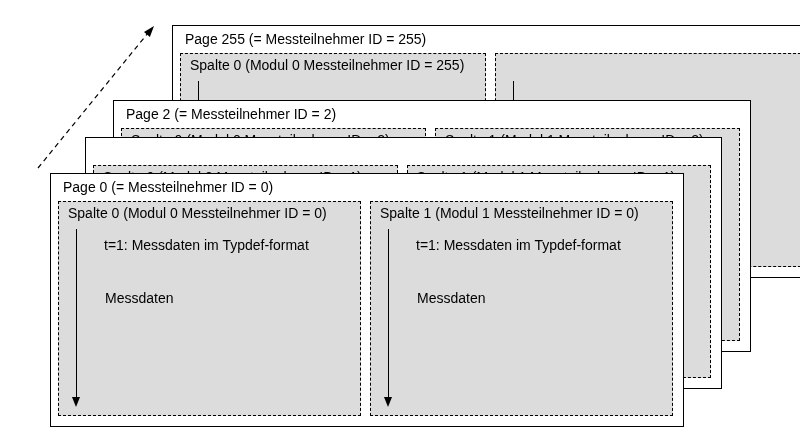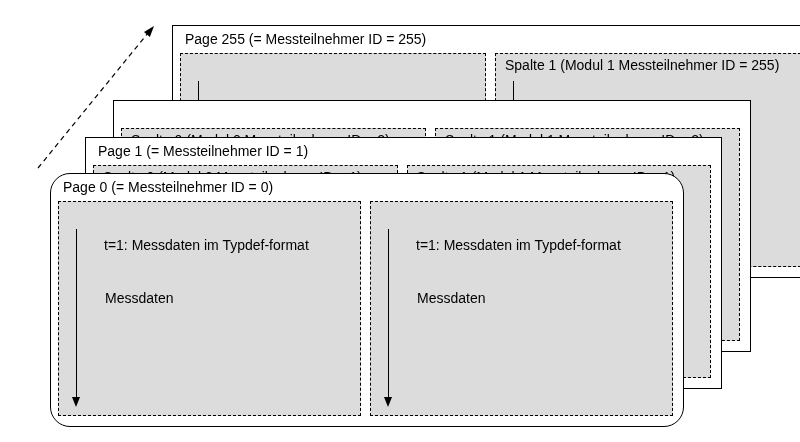--- a/index.html
+++ b/index.html
@@ -16,21 +16,21 @@
   }
   .page {
     position: absolute;
     box-sizing: border-box;
     background: #ffffff;
     border: 1px solid #000000;
   }
   .p255 { left: 140px; top: 25px;  width: 640px; height: 253px; }
   .p2   { left: 81px;  top: 100px; width: 638px; height: 252px; }
   .p1   { left: 53px;  top: 137px; width: 637px; height: 252px; }
-  .p0   { left: 18px;  top: 173px; width: 634px; height: 254px; border-radius: 20px; }
+  .p0   { left: 18px;  top: 173px; width: 634px; height: 254px; }
   .page-title {
     position: absolute;
     left: 12px;
     top: 5px;
     white-space: nowrap;
   }
   .cols {
     position: absolute;
     left: 7px;
     right: 10px;
@@ -103,56 +103,56 @@
 
   <svg class="stack-arrow" width="140" height="185" viewBox="0 0 140 185">
     <line x1="6" y1="168" x2="116" y2="33" stroke="#000000" stroke-width="1.2" stroke-dasharray="5 4"></line>
     <path d="M122,26 L117.9,36.9 L112,32.1 Z" fill="#000000"></path>
   </svg>
 
   <section class="page p255">
     <div class="page-title">Page 255 (= Messteilnehmer ID = 255)</div>
     <div class="cols">
       <div class="col">
+        <div class="col-label">Spalte 0 (Modul 0 Messteilnehmer ID = 255)</div>
         <div class="down-arrow">
             <div class="shaft"></div>
             <div class="head"></div>
           </div>
       </div>
       <div class="col">
-        <div class="col-label">Spalte 1 (Modul 1 Messteilnehmer ID = 255)</div>
         <div class="down-arrow">
             <div class="shaft"></div>
             <div class="head"></div>
           </div>
       </div>
     </div>
   </section>
 
   <section class="page p2">
+    <div class="page-title">Page 2 (= Messteilnehmer ID = 2)</div>
     <div class="cols">
       <div class="col">
         <div class="col-label">Spalte 0 (Modul 0 Messteilnehmer ID = 2)</div>
         <div class="down-arrow">
             <div class="shaft"></div>
             <div class="head"></div>
           </div>
       </div>
       <div class="col">
         <div class="col-label">Spalte 1 (Modul 1 Messteilnehmer ID = 2)</div>
         <div class="down-arrow">
             <div class="shaft"></div>
             <div class="head"></div>
           </div>
       </div>
     </div>
   </section>
 
   <section class="page p1">
-    <div class="page-title">Page 1 (= Messteilnehmer ID = 1)</div>
     <div class="cols">
       <div class="col">
         <div class="col-label">Spalte 0 (Modul 0 Messteilnehmer ID = 1)</div>
         <div class="down-arrow">
             <div class="shaft"></div>
             <div class="head"></div>
           </div>
       </div>
       <div class="col">
         <div class="col-label">Spalte 1 (Modul 1 Messteilnehmer ID = 1)</div>
@@ -161,28 +161,30 @@
             <div class="head"></div>
           </div>
       </div>
     </div>
   </section>
 
   <section class="page p0">
     <div class="page-title">Page 0 (= Messteilnehmer ID = 0)</div>
     <div class="cols">
       <div class="col">
+        <div class="col-label">Spalte 0 (Modul 0 Messteilnehmer ID = 0)</div>
         <div class="down-arrow">
             <div class="shaft"></div>
             <div class="head"></div>
           </div>
         <div class="body-line1">t=1: Messdaten im Typdef-format</div>
         <div class="body-line2">Messdaten</div>
       </div>
       <div class="col">
+        <div class="col-label">Spalte 1 (Modul 1 Messteilnehmer ID = 0)</div>
         <div class="down-arrow">
             <div class="shaft"></div>
             <div class="head"></div>
           </div>
         <div class="body-line1">t=1: Messdaten im Typdef-format</div>
         <div class="body-line2">Messdaten</div>
       </div>
     </div>
   </section>
 

